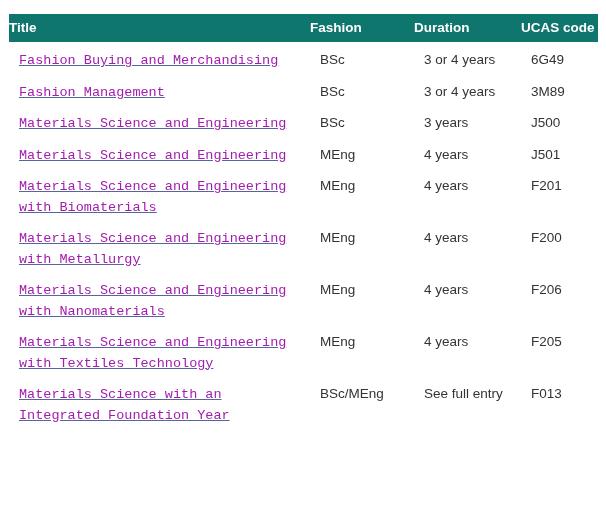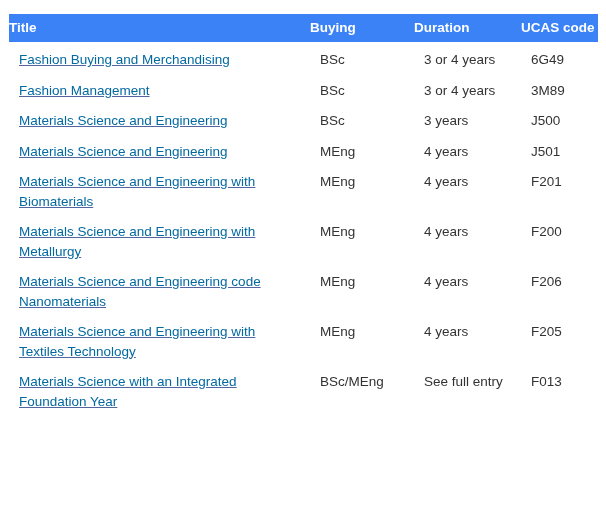--- a/index.html
+++ b/index.html
@@ -22,21 +22,21 @@
     width: 606px;
   }
 
   table.course-table {
     width: 589px;
     border-collapse: collapse;
     table-layout: fixed;
   }
 
   table.course-table thead tr {
-    background: #3b82f6;
+    background: #0f766e;
   }
 
   table.course-table thead th {
     color: #ffffff;
     font-size: 13.5px;
     font-weight: bold;
     text-align: left;
     padding: 7px 0 7px 0;
     line-height: 14px;
     vertical-align: middle;
@@ -54,35 +54,36 @@
     vertical-align: top;
     padding: 8px 6px 3px 10px;
     color: #333333;
   }
 
   table.course-table tbody td.cell-title {
     padding-right: 12px;
   }
 
   .course-link {
-    color: #0369a1;
+    color: #a21caf;
     text-decoration: underline;
     text-decoration-color: #54669f;
     cursor: pointer;
+    font-family: Liberation Mono, monospace;
   }
 </style>
 </head>
 <body>
 
 <div class="course-table-wrap">
   <table class="course-table">
     <thead>
       <tr>
         <th class="col-title">Title</th>
-        <th class="col-degree">Buying</th>
+        <th class="col-degree">Fashion</th>
         <th class="col-dur">Duration</th>
         <th class="col-ucas">UCAS code</th>
       </tr>
     </thead>
     <tbody id="table-body">
         <tr>
           <td class="cell-title"><span class="course-link">Fashion Buying and Merchandising</span></td>
           <td>BSc</td>
           <td>3 or 4 years</td>
           <td>6G49</td>
@@ -111,21 +112,21 @@
           <td>4 years</td>
           <td>F201</td>
         </tr>
         <tr>
           <td class="cell-title"><span class="course-link">Materials Science and Engineering with Metallurgy</span></td>
           <td>MEng</td>
           <td>4 years</td>
           <td>F200</td>
         </tr>
         <tr>
-          <td class="cell-title"><span class="course-link">Materials Science and Engineering code Nanomaterials</span></td>
+          <td class="cell-title"><span class="course-link">Materials Science and Engineering with Nanomaterials</span></td>
           <td>MEng</td>
           <td>4 years</td>
           <td>F206</td>
         </tr>
         <tr>
           <td class="cell-title"><span class="course-link">Materials Science and Engineering with Textiles Technology</span></td>
           <td>MEng</td>
           <td>4 years</td>
           <td>F205</td>
         </tr>

